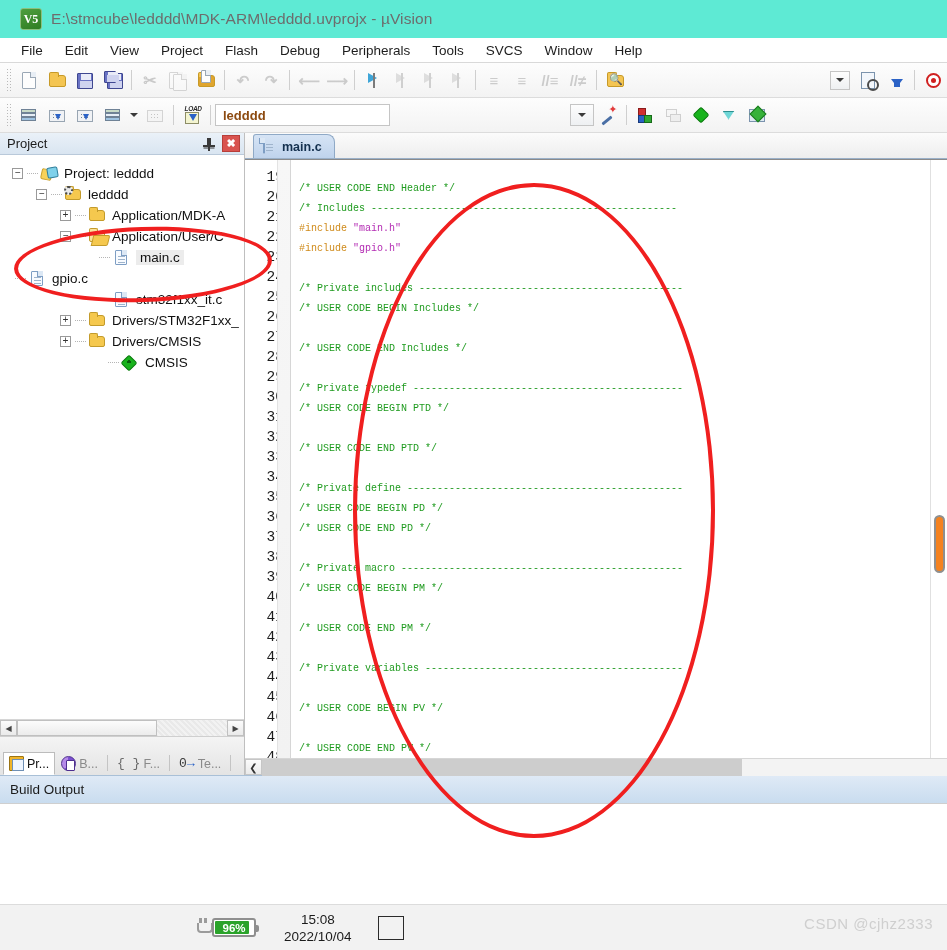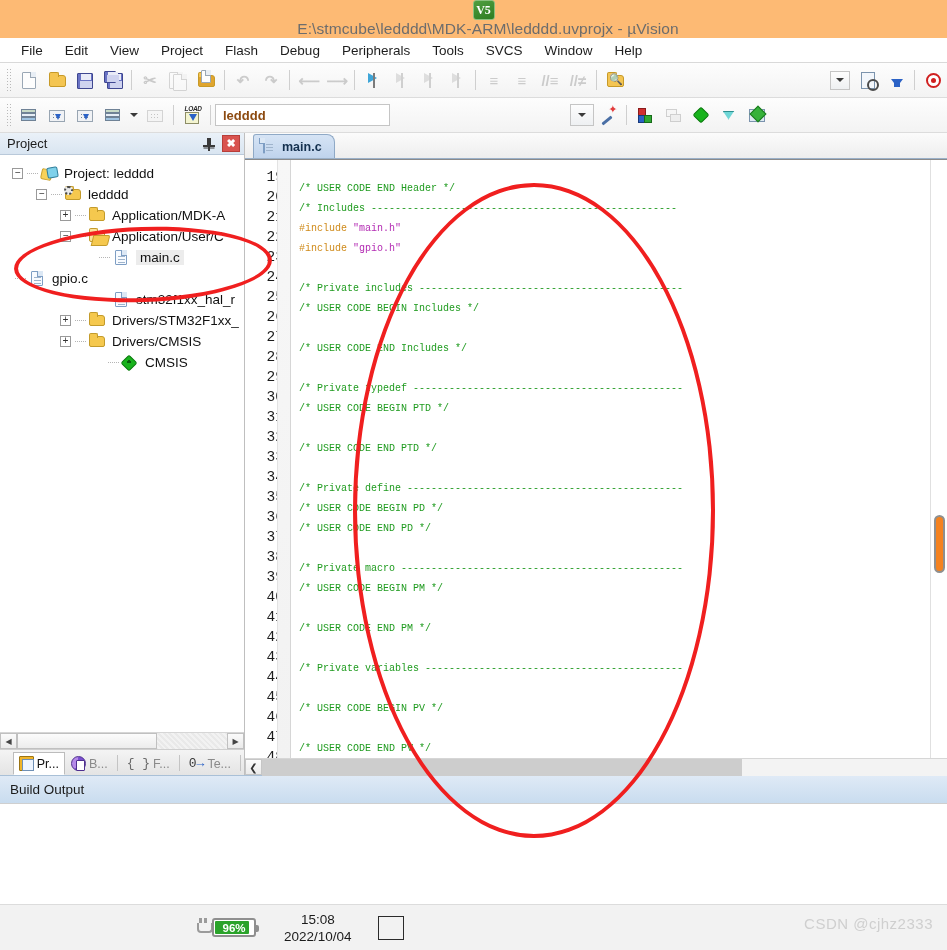--- a/index.html
+++ b/index.html
@@ -5,24 +5,23 @@
   * { box-sizing: border-box; margin:0; padding:0; }
   body {
     width: 947px; height: 950px;
     font-family: "Liberation Sans", sans-serif;
     background: #ffffff;
     overflow: hidden;
     position: relative;
   }
   
   #titlebar {
-    height: 38px; background: #fdba74;
+    height: 38px; background: #5eead4;
     display: flex; align-items: center; padding-left: 20px;
     border-bottom: 0px;
-    flex-direction: column;
   }
   #app-icon {
     width: 22px; height: 22px; border-radius: 3px;
     background: linear-gradient(160deg,#4f9e3f 0%,#2e7d22 100%);
     display:flex; align-items:center; justify-content:center;
     color:#fff; font-size:12px; font-weight:bold; font-family:"Liberation Serif",serif;
     border:1px solid #8bbf7e;
   }
   #title-text {
     margin-left: 9px; font-size: 15.5px; color: #6d6d6d;
@@ -210,22 +209,22 @@
     height:17px;border-top:1px solid #d6d6d6;background:#f0f0f0;display:flex;align-items:center;
   }
   .sb-arrow{width:17px;height:16px;background:linear-gradient(#fbfbfb,#eaeaea);
      border:1px solid #c0c0c0;display:flex;align-items:center;justify-content:center;font-size:8px;color:#444;}
   .sb-track{flex:1;height:16px;background:
      repeating-linear-gradient(45deg,#f2f2f2 0 2px,#e9e9e9 2px 4px);position:relative;}
   .sb-thumb{position:absolute;left:0;top:0;height:16px;width:140px;
      background:linear-gradient(#fcfcfc,#ececec);border:1px solid #c0c0c0;}
   
   #panel-tabs{
-    height:26px;background:linear-gradient(#f4f4f4,#e4e4e4);border-top:1px solid #cfcfcf;
-    display:flex;align-items:flex-end;padding-left:3px;justify-content:flex-end;
+    height:39px;background:linear-gradient(#f4f4f4,#e4e4e4);border-top:1px solid #cfcfcf;
+    display:flex;align-items:flex-end;padding-left:3px;
   }
   .ptab{height:23px;display:flex;align-items:center;padding:0 5px;font-size:12.5px;color:#8a8a8a;
     border:1px solid transparent;gap:3px;}
   .ptab.active{background:#ffffff;border:1px solid #bcbcbc;border-bottom-color:#ffffff;color:#111;}
   .pt-ico{width:15px;height:15px;position:relative;}
   .pt-proj{position:absolute;inset:0;background:#f0b429;border:1px solid #9b7414;border-radius:1px;}
   .pt-proj:after{content:"";position:absolute;left:2px;top:2px;width:10px;height:10px;background:#eef5ff;
      border:1px solid #6f90b5;}
   .pt-book{position:absolute;inset:0;border-radius:50%;
      background:conic-gradient(#7b4fd1 0 60%,#b58ae8 60% 100%);border:1px solid #4e2f8f;}
@@ -660,29 +659,29 @@
 
         <div class="tnode" style="">
           <span class="noexp"></span>
           <span class="dotline"></span>
           <span class="ticon">
               <i class="i-cfile"></i>
             </span>
           <span>gpio.c</span>
         </div>
 
-
         <div class="tnode" style="padding-left:84px;">
           <span class="noexp"></span>
           <span class="dotline"></span>
           <span class="ticon">
               <i class="i-cfile"></i>
             </span>
-          <span>stm32f1xx_hal_r</span>
-        </div>
+          <span>stm32f1xx_it.c</span>
+        </div>
+
 
         <div class="tnode" style="padding-left:60px;">
           <span class="exp">+</span>
           <span class="dotline"></span>
           <span class="ticon">
               <i class="i-folder"></i>
             </span>
           <span>Drivers/STM32F1xx_</span>
         </div>
 

